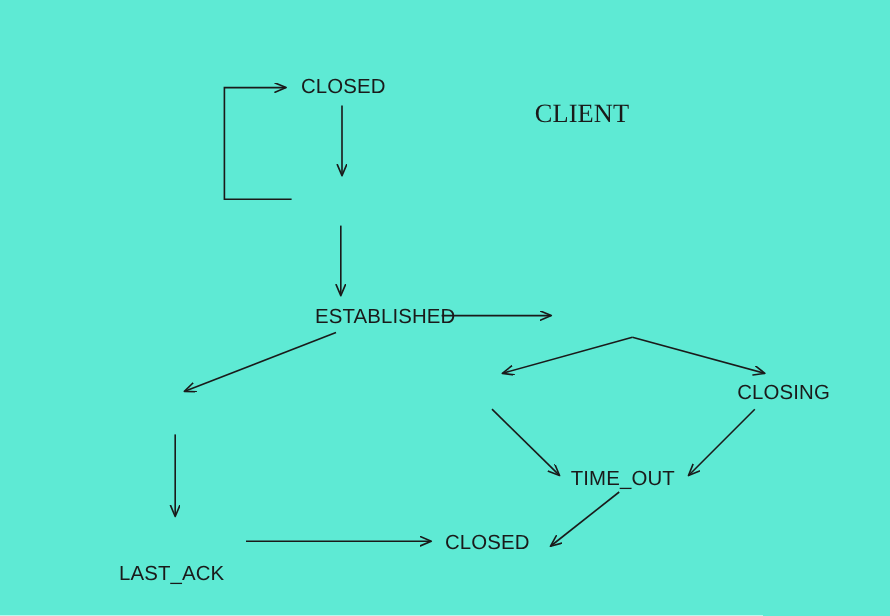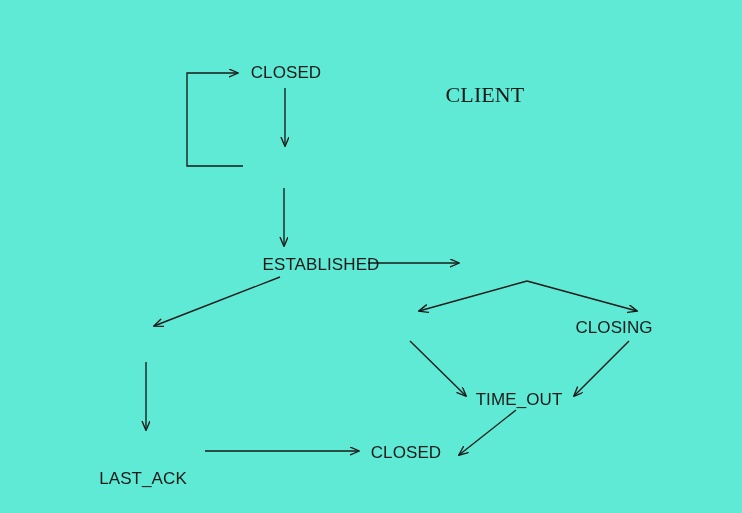--- a/index.html
+++ b/index.html
@@ -84,21 +84,21 @@
     </g>
   </svg>
 
   <div class="node-label" style="left:286px; top:72px;">CLOSED</div>
 
 
   <div class="node-label" style="left:289px; top:264px;margin-left:32px;">ESTABLISHED</div>
 
 
 
-  <div class="node-label" style="left:614px; top:327px;">CLOSING</div>
+  <div class="node-label" style="left:653px; top:327px;">CLOSING</div>
 
 
   <div class="node-label" style="left:519px; top:399px;">TIME_OUT</div>
 
   <div class="node-label" style="left:143px; top:452px;margin-top:26px;">LAST_ACK</div>
 
   <div class="node-label" style="left:406px; top:452px;">CLOSED</div>
 
   <div class="section-label" style="left:485px; top:95px;">CLIENT</div>
 

